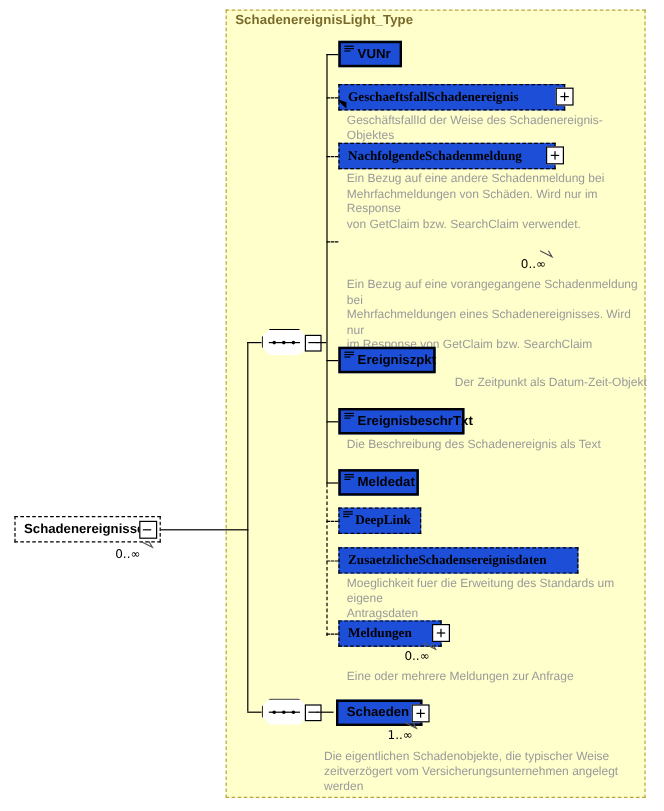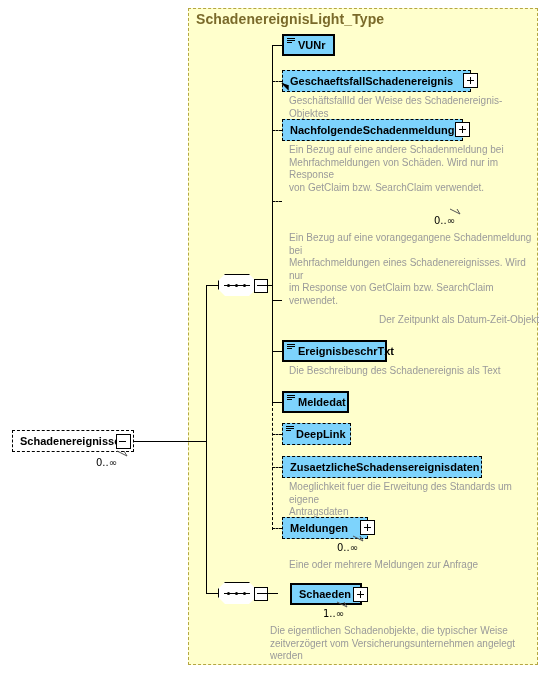--- a/index.html
+++ b/index.html
@@ -10,38 +10,38 @@
   }
   .canvas{position:absolute;left:0;top:0;width:553px;height:676px;}
 
   
   .type-panel{
     position:absolute;left:188px;top:8px;width:350px;height:657px;
     background:#ffffcc;border:1px dashed #b5a642;box-sizing:border-box;
   }
   .type-title{
     position:absolute;left:196px;top:11px;
-    font-size:14px;font-weight:bold;color:#7a6a2a;letter-spacing:.1px;
+    font-size:11px;font-weight:bold;color:#7a6a2a;letter-spacing:.1px;
     white-space:nowrap;
   }
   .nodebox{
     position:absolute;left:0;top:0;height:22px;box-sizing:border-box;
-    background:#7dd3fc;border:2px solid #000;
+    background:#1d4ed8;border:2px solid #000;
     display:flex;align-items:center;
   }
   .nodebox.optional{border:1px dashed #000;}
   .shadow{
     position:absolute;left:5px;top:5px;height:22px;
     background:#c8c8c8;z-index:-1;
   }
   .nlabel{
     font-size:11px;font-weight:bold;color:#000;white-space:nowrap;
     padding:0 6px 0 14px;line-height:1;
   }
-  .nodebox.optional .nlabel{padding:0 5px 0 13px;}
+  .nodebox.optional .nlabel{padding:0 5px 0 13px;font-family:Liberation Serif, serif;}
   .nodebox.noicon .nlabel{padding-left:7px;}
 
   
   .tglyph{
     position:absolute;left:3px;top:2px;width:8px;height:7px;
   }
   .tglyph i{display:block;background:#000;height:1px;margin-bottom:1px;}
   .tglyph i:nth-child(1){width:8px;}
   .tglyph i:nth-child(2){width:8px;}
   .tglyph i:nth-child(3){width:5px;}
@@ -226,20 +226,28 @@
   <svg class="multarrow" style="left:449px;top:208px;" viewBox="0 0 13 7">
     <polyline points="1,1 11,6 8,1" fill="none" stroke="#555" stroke-width="1"></polyline>
   </svg>
   <div class="mult" style="left:434px;top:215px;">0..∞</div>
   <div class="anno" style="left:289px;top:232px;width:250px;">Ein Bezug auf eine vorangegangene Schadenmeldung bei
 Mehrfachmeldungen eines Schadenereignisses. Wird nur
 im Response von GetClaim bzw. SearchClaim
 verwendet.</div>
 
   <div class="shadow" style="left:287px;top:294px;width:81px;"></div>
+  <div class="nodebox" style="left:282px;top:289px;width:81px;">
+    <span class="tglyph">
+        <i></i>
+        <i></i>
+        <i></i>
+      </span>
+    <span class="nlabel">Ereigniszpkt</span>
+  </div>
   <div class="anno" style="left:289px;top:314px;width:250px;text-align:right;">Der Zeitpunkt als Datum-Zeit-Objekt</div>
 
   <div class="shadow" style="left:287px;top:345px;width:105px;"></div>
   <div class="nodebox" style="left:282px;top:340px;width:105px;">
     <span class="tglyph">
         <i></i>
         <i></i>
         <i></i>
       </span>
     <span class="nlabel">EreignisbeschrTxt</span>
@@ -281,21 +289,21 @@
         <i class="vbar"></i>
       </span>
   </div>
   <svg class="multarrow" style="left:352px;top:535px;" viewBox="0 0 13 7">
     <polyline points="1,1 11,6 8,1" fill="none" stroke="#555" stroke-width="1"></polyline>
   </svg>
   <div class="mult" style="left:337px;top:542px;">0..∞</div>
   <div class="anno" style="left:289px;top:559px;width:250px;">Eine oder mehrere Meldungen zur Anfrage</div>
 
   <div class="shadow" style="left:283px;top:588px;width:72px;"></div>
-  <div class="nodebox noicon" style="left:290px;top:583px;width:72px;">
+  <div class="nodebox noicon" style="left:280px;top:583px;width:72px;">
     <span class="nlabel">Schaeden</span>
     <span class="expander" style="right:-8px;">
         <i class="hbar"></i>
         <i class="vbar"></i>
       </span>
   </div>
   <svg class="multarrow" style="left:336px;top:601px;" viewBox="0 0 13 7">
     <polyline points="1,1 11,6 8,1" fill="none" stroke="#555" stroke-width="1"></polyline>
   </svg>
   <div class="mult" style="left:323px;top:608px;">1..∞</div>

